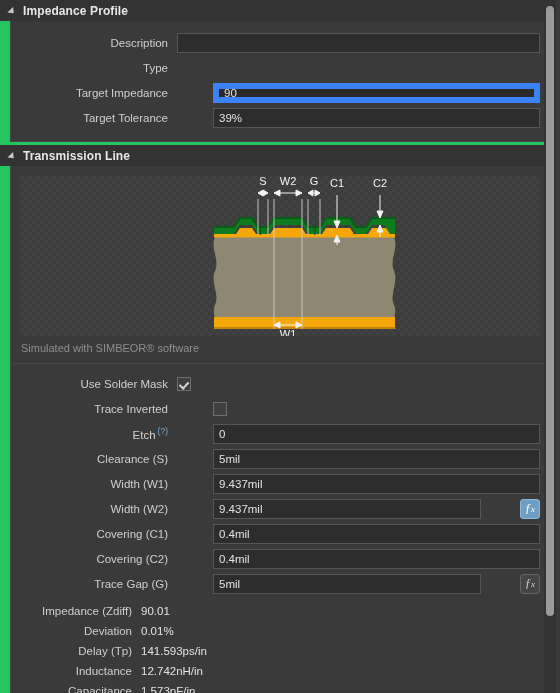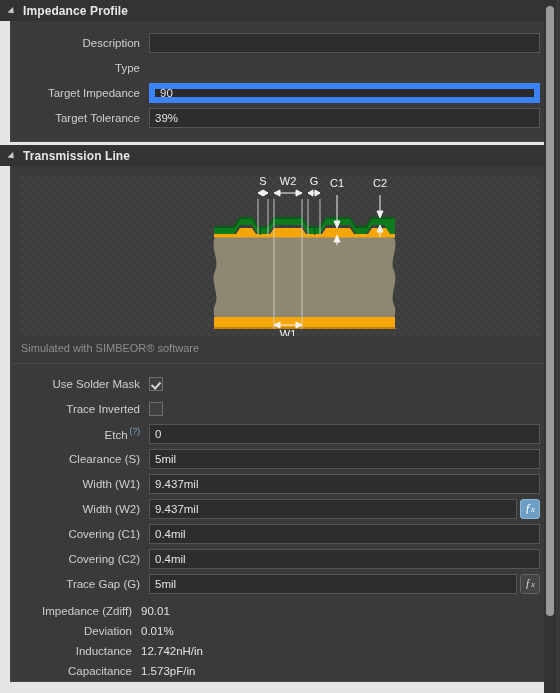--- a/index.html
+++ b/index.html
@@ -12,21 +12,21 @@
     font-family: "Liberation Sans", sans-serif;
     font-size: 11.5px;
     color: #d8d8d8;
     -webkit-font-smoothing: antialiased;
   }
 
   .app {
     position: relative;
     width: 560px;
     height: 693px;
-    background: #e5e5e5;
+    background: #22c55e;
   }
 
   
   .section-header {
     display: flex;
     align-items: center;
     height: 21px;
     padding-left: 8px;
     background: #333333;
     color: #e6e6e6;
@@ -52,23 +52,24 @@
     border-top: none;
   }
   .panel.impedance { padding: 9px 0 11px 0; }
   .panel.transmission { padding: 10px 0 0 0; }
 
   
   .row {
     display: flex;
     align-items: center;
     height: 25px;
-    padding: 0 9px 0 16px;
-  }
-  .row + .row { margin-top: 0px; }
+    padding: 0 9px 0 8px;
+    margin-left: 36px;
+  }
+  .row + .row { margin-top: 0px; gap: 36px; }
 
   .lbl {
     width: 122px;
     text-align: right;
     padding-right: 9px;
     color: #cfcfcf;
     font-size: 11.5px;
     white-space: nowrap;
     flex: none;
   }
@@ -455,20 +456,24 @@
 
     <div class="res-row">
       <span class="res-lbl">Impedance (Zdiff)</span>
       <span class="res-val">90.01</span>
     </div>
     <div class="res-row">
       <span class="res-lbl">Deviation</span>
       <span class="res-val">0.01%</span>
     </div>
     <div class="res-row">
+      <span class="res-lbl">Delay (Tp)</span>
+      <span class="res-val">141.593ps/in</span>
+    </div>
+    <div class="res-row">
       <span class="res-lbl">Inductance</span>
       <span class="res-val">12.742nH/in</span>
     </div>
     <div class="res-row">
       <span class="res-lbl">Capacitance</span>
       <span class="res-val">1.573pF/in</span>
     </div>
 
   </div>
 

